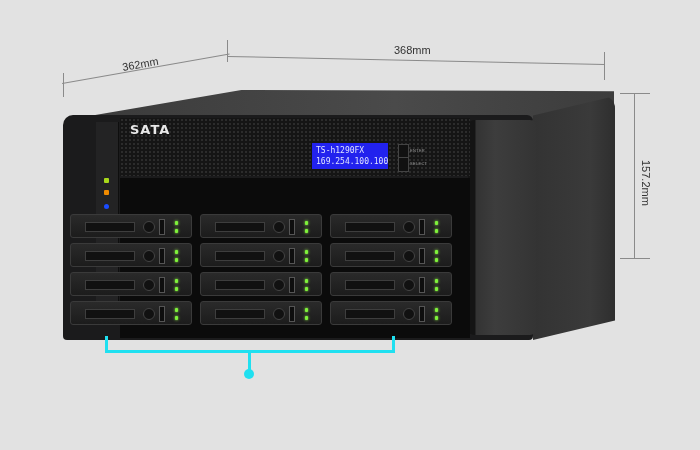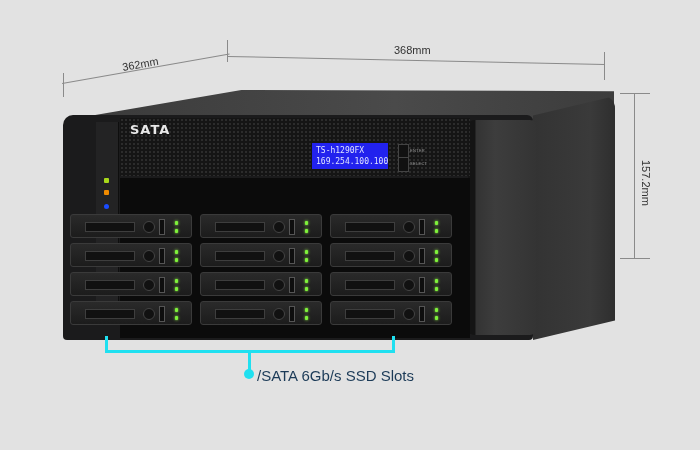--- a/index.html
+++ b/index.html
@@ -220,14 +220,13 @@
     </div>
 </div>
 
 <div class="abs cyan" style="left:105px;top:336px;width:3px;height:16px;"></div>
 <div class="abs cyan" style="left:392px;top:336px;width:3px;height:16px;"></div>
 <div class="abs cyan" style="left:105px;top:350px;width:290px;height:3px;"></div>
 <div class="abs cyan" style="left:248px;top:352px;width:3px;height:20px;"></div>
 <div class="abs cyan" style="left:244px;top:369px;width:10px;height:10px;border-radius:50%;"></div>
 
 <div class="abs" id="callout-text">
-  <div>/SATA 6Gb/s SSD Slots</div>
 </div>
 
 </body></html>

